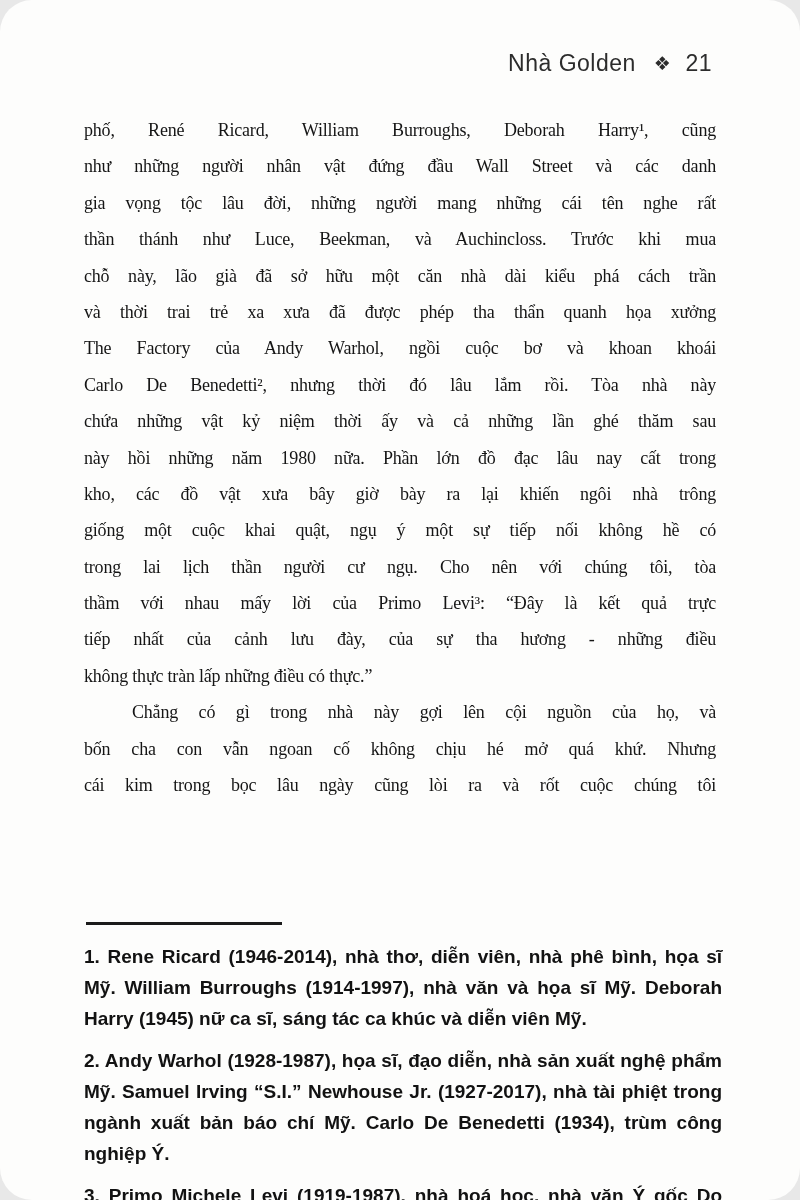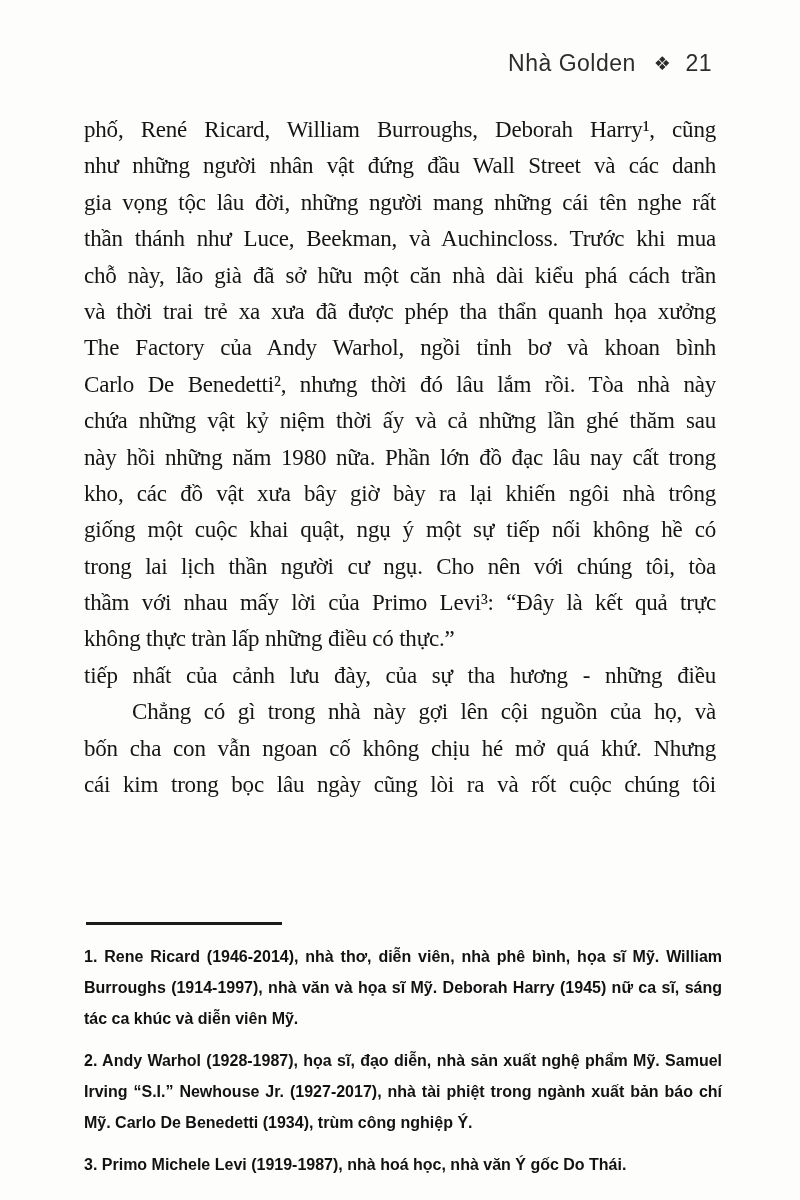--- a/index.html
+++ b/index.html
@@ -8,20 +8,21 @@
     background: #e8e8e8;
   }
   .page {
     position: relative;
     width: 800px;
     height: 1200px;
     margin: 0 auto;
     background: #fdfdfc;
     color: #161616;
     overflow: hidden;
+    border-radius: 32px;
   }
   
   .running-header {
     position: absolute;
     top: 50px;
     right: 88px;
     display: flex;
     align-items: baseline;
     font-family: "Liberation Sans", "DejaVu Sans", sans-serif;
     font-size: 23px;
@@ -35,21 +36,21 @@
     position: relative;
     top: -1px;
   }
   
   .body-text {
     position: absolute;
     top: 112px;
     left: 84px;
     width: 632px;
     font-family: "Liberation Serif", "DejaVu Serif", serif;
-    font-size: 23px;
+    font-size: 18px;
     color: #151515;
     letter-spacing: -0.2px;
   }
   .line {
     height: 36.4px;
     line-height: 36.4px;
     overflow: hidden;
     text-align: justify;
     text-align-last: justify;
     white-space: normal;
@@ -69,21 +70,21 @@
   }
   .fn-rule {
     width: 196px;
     height: 2.5px;
     background: #1b1b1b;
     margin: 0 0 16px 2px;
   }
   .footnote {
     font-family: "Liberation Sans", "DejaVu Sans", sans-serif;
     font-weight: bold;
-    font-size: 16px;
+    font-size: 19px;
     line-height: 31px;
     color: #121212;
     text-align: justify;
     margin: 0 0 11px 0;
   }
 </style>
 </head>
 <body>
 
 <div class="page">
@@ -94,30 +95,30 @@
     <span>21</span>
   </div>
 
   <div class="body-text">
     <div class="line fit" style="">phố, René Ricard, William Burroughs, Deborah Harry¹, cũng</div>
     <div class="line fit" style="">như những người nhân vật đứng đầu Wall Street và các danh</div>
     <div class="line fit" style="">gia vọng tộc lâu đời, những người mang những cái tên nghe rất</div>
     <div class="line fit" style="">thần thánh như Luce, Beekman, và Auchincloss. Trước khi mua</div>
     <div class="line fit" style="">chỗ này, lão già đã sở hữu một căn nhà dài kiểu phá cách trần</div>
     <div class="line fit" style="">và thời trai trẻ xa xưa đã được phép tha thẩn quanh họa xưởng</div>
-    <div class="line fit" style="">The Factory của Andy Warhol, ngồi tỉnh bơ và khoan bình</div>
+    <div class="line fit" style="">The Factory của Andy Warhol, ngồi cuộc bơ và khoan khoái</div>
     <div class="line fit" style="">Carlo De Benedetti², nhưng thời đó lâu lắm rồi. Tòa nhà này</div>
     <div class="line fit" style="">chứa những vật kỷ niệm thời ấy và cả những lần ghé thăm sau</div>
     <div class="line fit" style="">này hồi những năm 1980 nữa. Phần lớn đồ đạc lâu nay cất trong</div>
     <div class="line fit" style="">kho, các đồ vật xưa bây giờ bày ra lại khiến ngôi nhà trông</div>
     <div class="line fit" style="">giống một cuộc khai quật, ngụ ý một sự tiếp nối không hề có</div>
     <div class="line fit" style="">trong lai lịch thần người cư ngụ. Cho nên với chúng tôi, tòa</div>
     <div class="line fit" style="">thầm với nhau mấy lời của Primo Levi³: “Đây là kết quả trực</div>
+    <div class="line fit" style="">tiếp nhất của cảnh lưu đày, của sự tha hương - những điều</div>
     <div class="line fit para-end" style="">không thực tràn lấp những điều có thực.”</div>
-    <div class="line fit" style="">tiếp nhất của cảnh lưu đày, của sự tha hương - những điều</div>
     <div class="line fit indent" style="">Chẳng có gì trong nhà này gợi lên cội nguồn của họ, và</div>
     <div class="line fit" style="">bốn cha con vẫn ngoan cố không chịu hé mở quá khứ. Nhưng</div>
     <div class="line fit" style="">cái kim trong bọc lâu ngày cũng lòi ra và rốt cuộc chúng tôi</div>
   </div>
 
   <div class="footnotes">
     <div class="fn-rule"></div>
     <p class="footnote">1. Rene Ricard (1946-2014), nhà thơ, diễn viên, nhà phê bình, họa sĩ Mỹ. William Burroughs (1914-1997), nhà văn và họa sĩ Mỹ. Deborah Harry (1945) nữ ca sĩ, sáng tác ca khúc và diễn viên Mỹ.</p>
     <p class="footnote">2. Andy Warhol (1928-1987), họa sĩ, đạo diễn, nhà sản xuất nghệ phẩm Mỹ. Samuel Irving “S.I.” Newhouse Jr. (1927-2017), nhà tài phiệt trong ngành xuất bản báo chí Mỹ. Carlo De Benedetti (1934), trùm công nghiệp Ý.</p>
     <p class="footnote">3. Primo Michele Levi (1919-1987), nhà hoá học, nhà văn Ý gốc Do Thái.</p>

